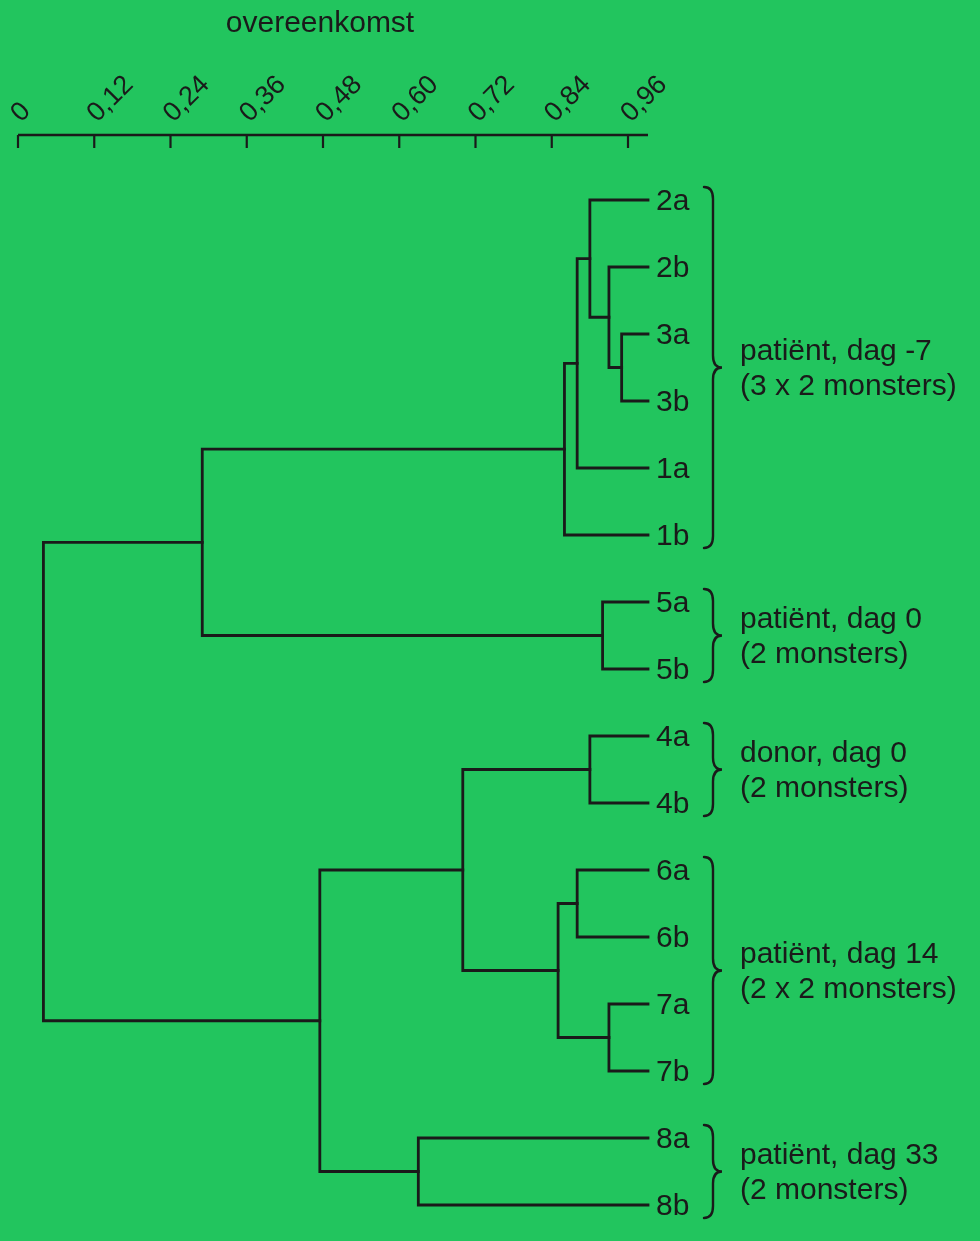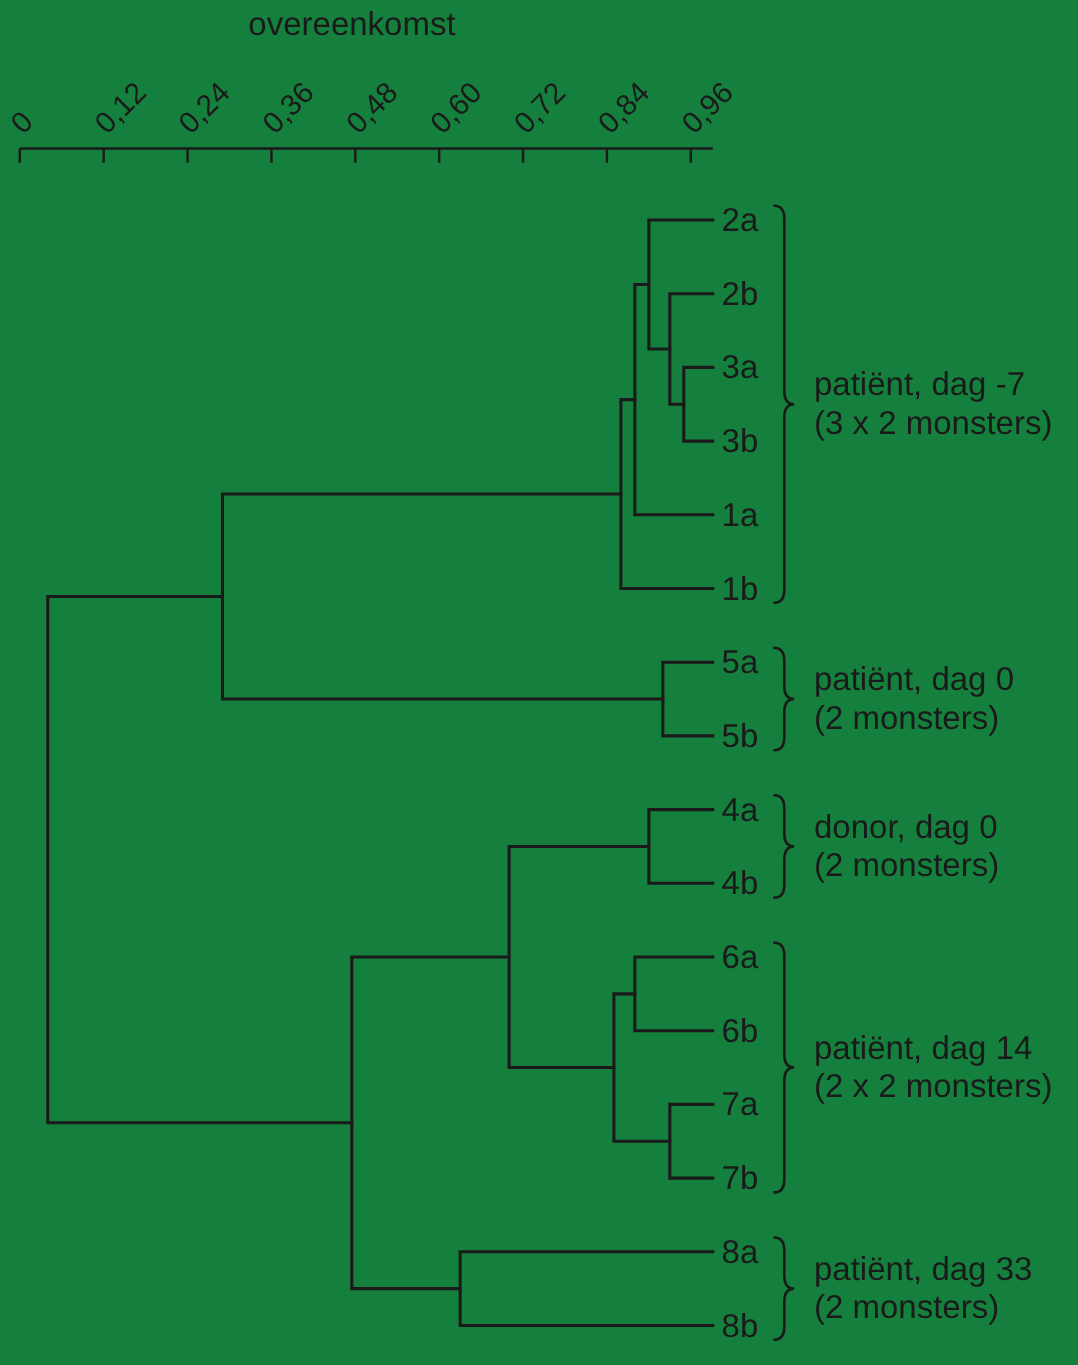--- a/index.html
+++ b/index.html
@@ -5,21 +5,21 @@
   html, body {
     margin: 0;
     padding: 0;
     background: #ffffff;
     font-family: "Liberation Sans", "DejaVu Sans", sans-serif;
   }
   #figure-wrap {
     position: relative;
     width: 980px;
     height: 1241px;
-    background: #15803d;
+    background: #22c55e;
     overflow: hidden;
   }
   svg text {
     font-family: "Liberation Sans", "DejaVu Sans", sans-serif;
     fill: #1a1a1a;
   }
 </style>
 </head>
 <body>
 

